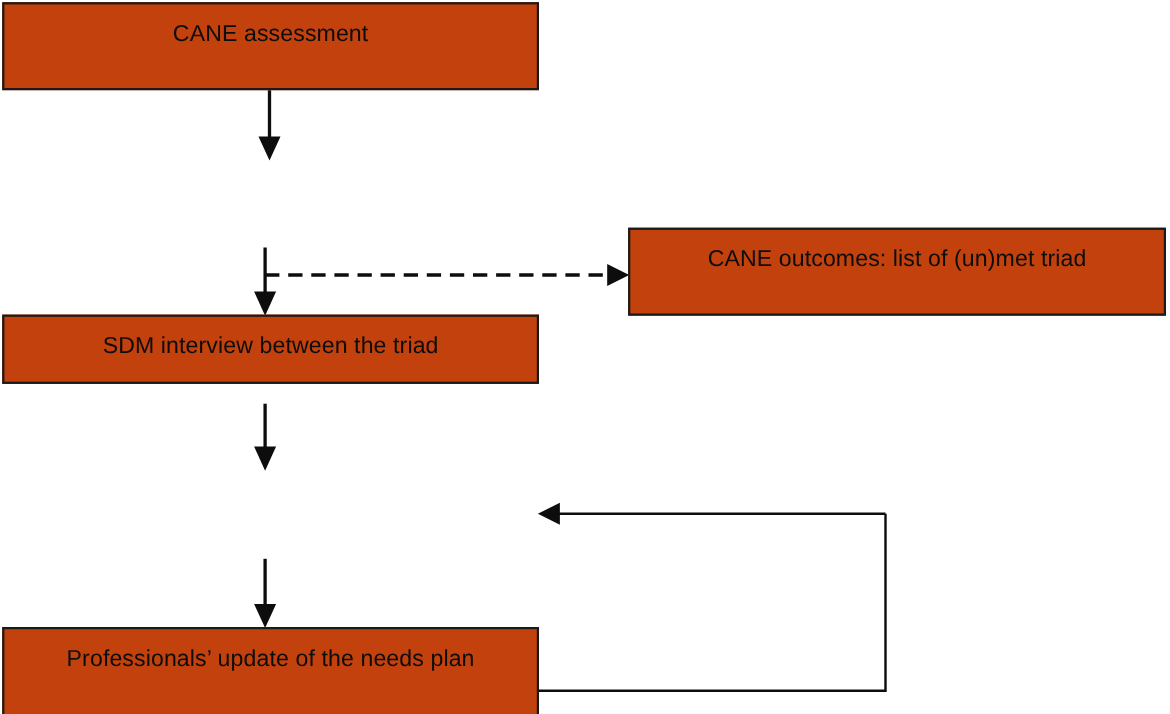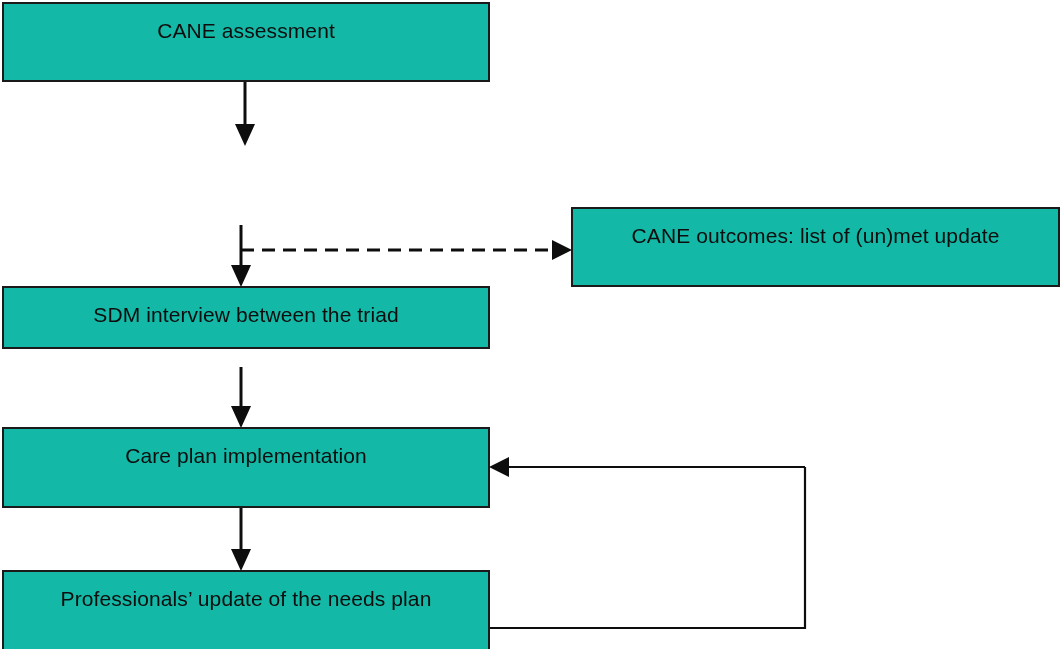--- a/index.html
+++ b/index.html
@@ -11,21 +11,21 @@
     position: relative;
     width: 1064px;
     height: 649px;
     background: #ffffff;
     overflow: hidden;
     font-family: "Liberation Sans", sans-serif;
   }
   .node {
     position: absolute;
     box-sizing: border-box;
-    background: #14b8a6;
+    background: #c2410c;
     border: 2px solid #1a1a1a;
     z-index: 3;
   }
   .node .node-label {
     position: absolute;
     left: 0;
     right: 0;
     top: 14px;
     text-align: center;
     font-size: 21px;
@@ -113,30 +113,27 @@
       <polyline class="edge-thin" points="490,628 805,628 805,467"></polyline>
     </g>
   </svg>
 
   <div class="node" id="node-cane-assessment">
     <span class="node-label">CANE assessment</span>
   </div>
 
 
   <div class="node" id="node-cane-outcomes">
-    <span class="node-label">CANE outcomes: list of (un)met update</span>
+    <span class="node-label">CANE outcomes: list of (un)met triad</span>
   </div>
 
   <div class="node" id="node-sdm-interview">
     <span class="node-label">SDM interview between the triad</span>
   </div>
 
-  <div class="node" id="node-care-plan-impl">
-    <span class="node-label">Care plan implementation</span>
-  </div>
 
 
   <div class="node" id="node-prof-update">
     <span class="node-label">Professionals’ update of the needs plan</span>
   </div>
 
   <svg id="connectors-over" viewBox="0 0 1064 649" xmlns="http://www.w3.org/2000/svg">
     <g>
       <line class="edge-thin" x1="805" y1="467" x2="505" y2="467"></line>
       <polygon class="arrow-head" points="489,467 509,457 509,477"></polygon>

